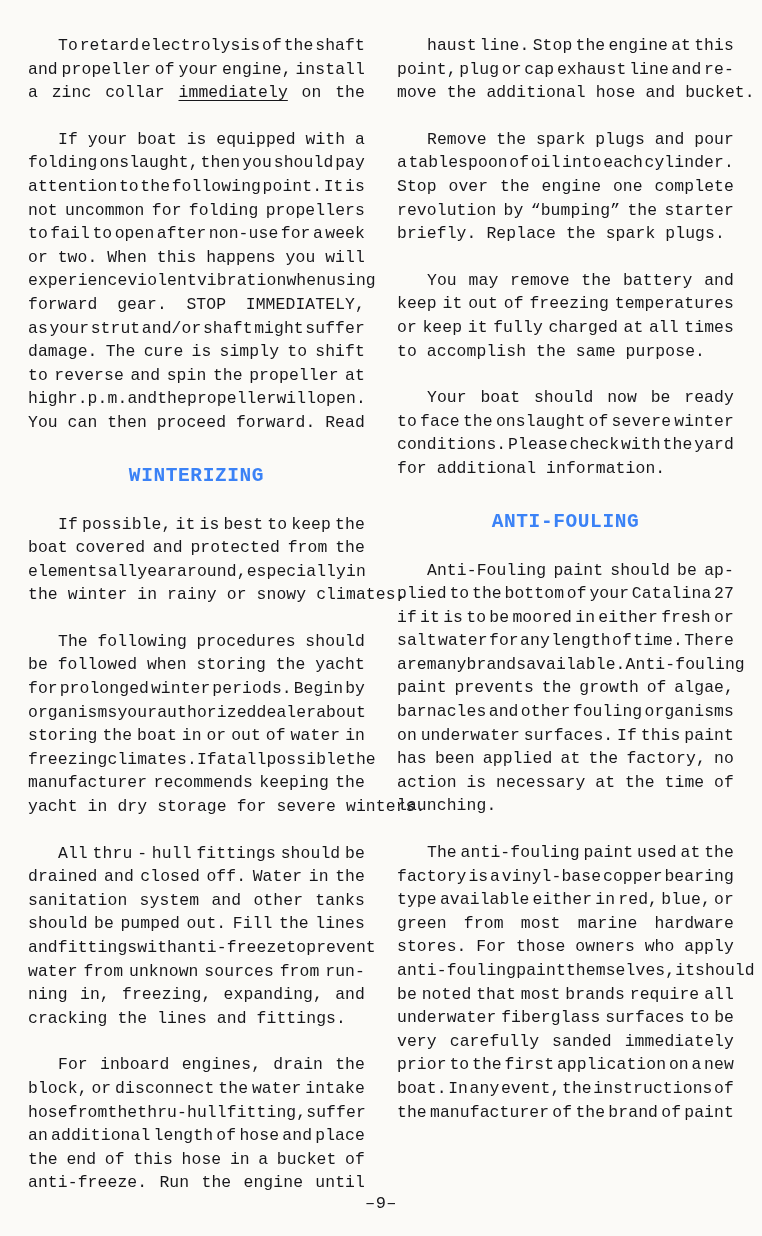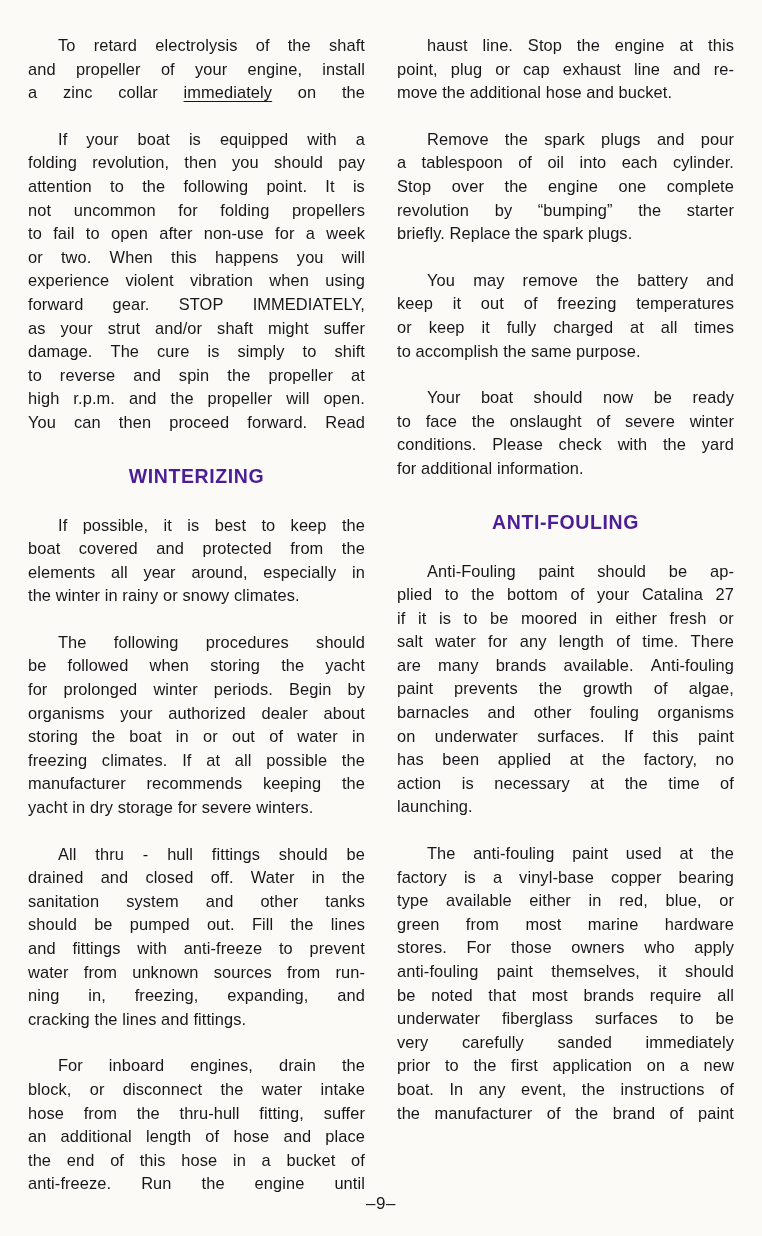--- a/index.html
+++ b/index.html
@@ -12,20 +12,21 @@
     background: #fbfaf7;
     font-family: "Liberation Sans", sans-serif;
     color: #16161a;
     overflow: hidden;
     position: relative;
   }
   .page {
     position: absolute;
     inset: 0;
     padding: 0;
+    font-family: Liberation Mono, monospace;
   }
   .columns {
     position: absolute;
     top: 34px;
     left: 28px;
     width: 706px;
     display: flex;
     gap: 32px;
   }
   .column {
@@ -58,21 +59,21 @@
   }
   .para .ln.last {
     display: block;
   }
   .heading {
     text-align: center;
     font-size: 19.5px;
     font-weight: bold;
     letter-spacing: 0.6px;
     margin: 30px 0 26px 0;
-    color: #4c1d95;
+    color: #3b82f6;
   }
   u.ul {
     text-decoration: underline;
     text-underline-offset: 3px;
   }
   .pagenum {
     position: absolute;
     top: 1194px;
     left: 0;
     width: 762px;
@@ -119,21 +120,21 @@
             <span>If</span>
             <span>your</span>
             <span>boat</span>
             <span>is</span>
             <span>equipped</span>
             <span>with</span>
             <span>a</span>
           </span>
           <span class="ln j">
             <span>folding</span>
-            <span>revolution,</span>
+            <span>onslaught,</span>
             <span>then</span>
             <span>you</span>
             <span>should</span>
             <span>pay</span>
           </span>
           <span class="ln j">
             <span>attention</span>
             <span>to</span>
             <span>the</span>
             <span>following</span>

